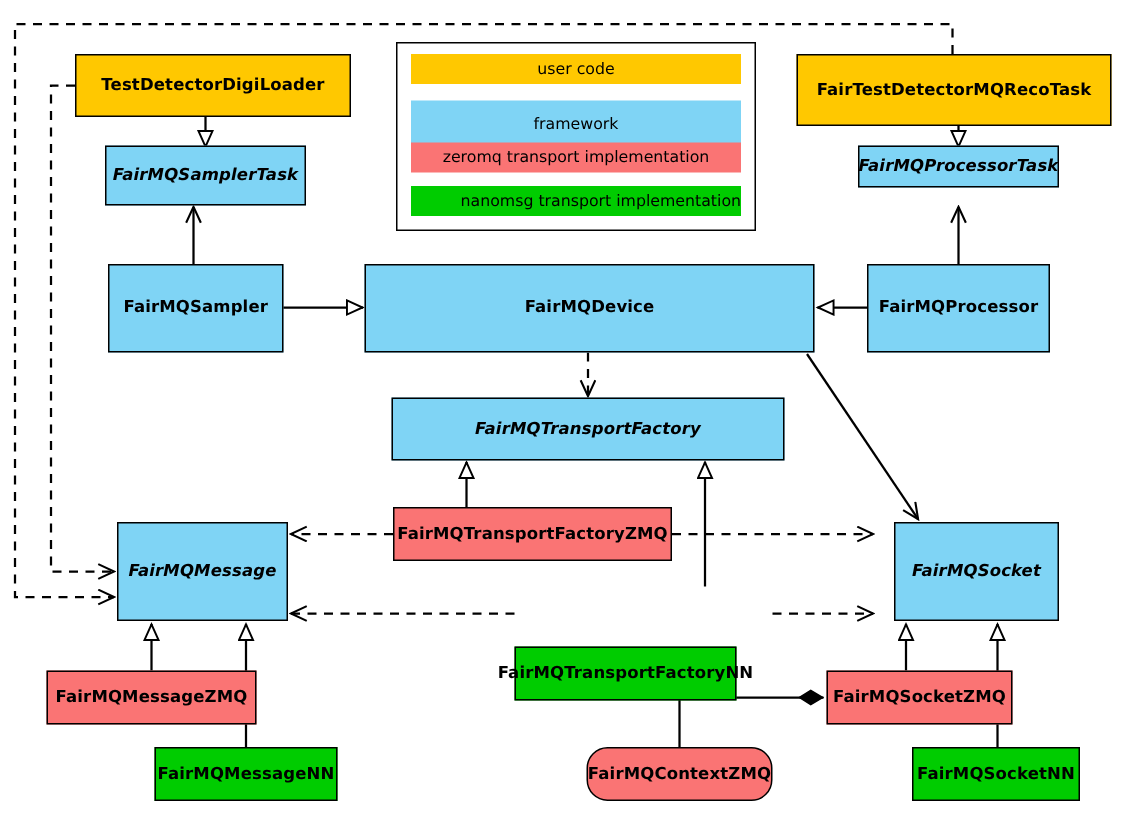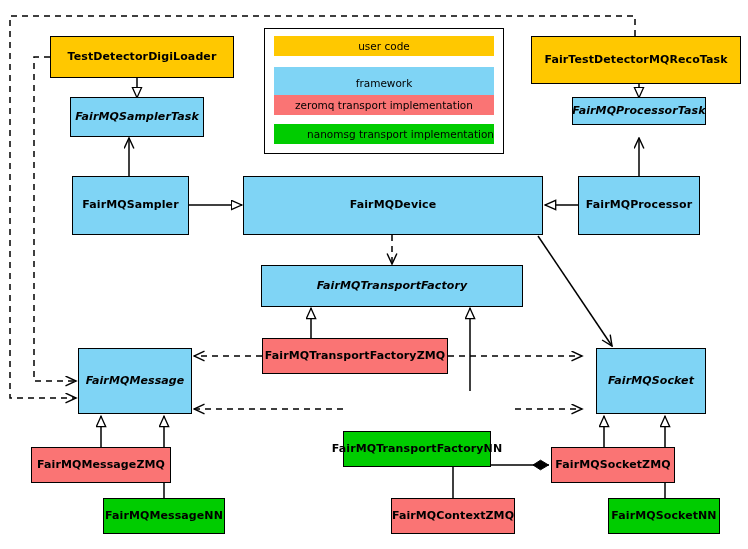--- a/index.html
+++ b/index.html
@@ -135,21 +135,21 @@
   </div>
 
   <div class="node" style="left:31px;top:447px;width:140px;height:36px;background:#FA7474;">
     <span>FairMQMessageZMQ</span>
   </div>
 
   <div class="node" style="left:103px;top:498px;width:122px;height:36px;background:#00CC00;text-align:center;">
     <span>FairMQMessageNN</span>
   </div>
 
-  <div class="node" style="left:391px;top:498px;width:124px;height:36px;background:#FA7474;">
+  <div class="node" style="left:391px;top:498px;width:124px;height:36px;background:#FA7474;border-radius:14px;">
     <span>FairMQContextZMQ</span>
   </div>
 
   <div class="node" style="left:551px;top:447px;width:124px;height:36px;background:#FA7474;">
     <span>FairMQSocketZMQ</span>
   </div>
 
   <div class="node" style="left:608px;top:498px;width:112px;height:36px;background:#00CC00;">
     <span>FairMQSocketNN</span>
   </div>

